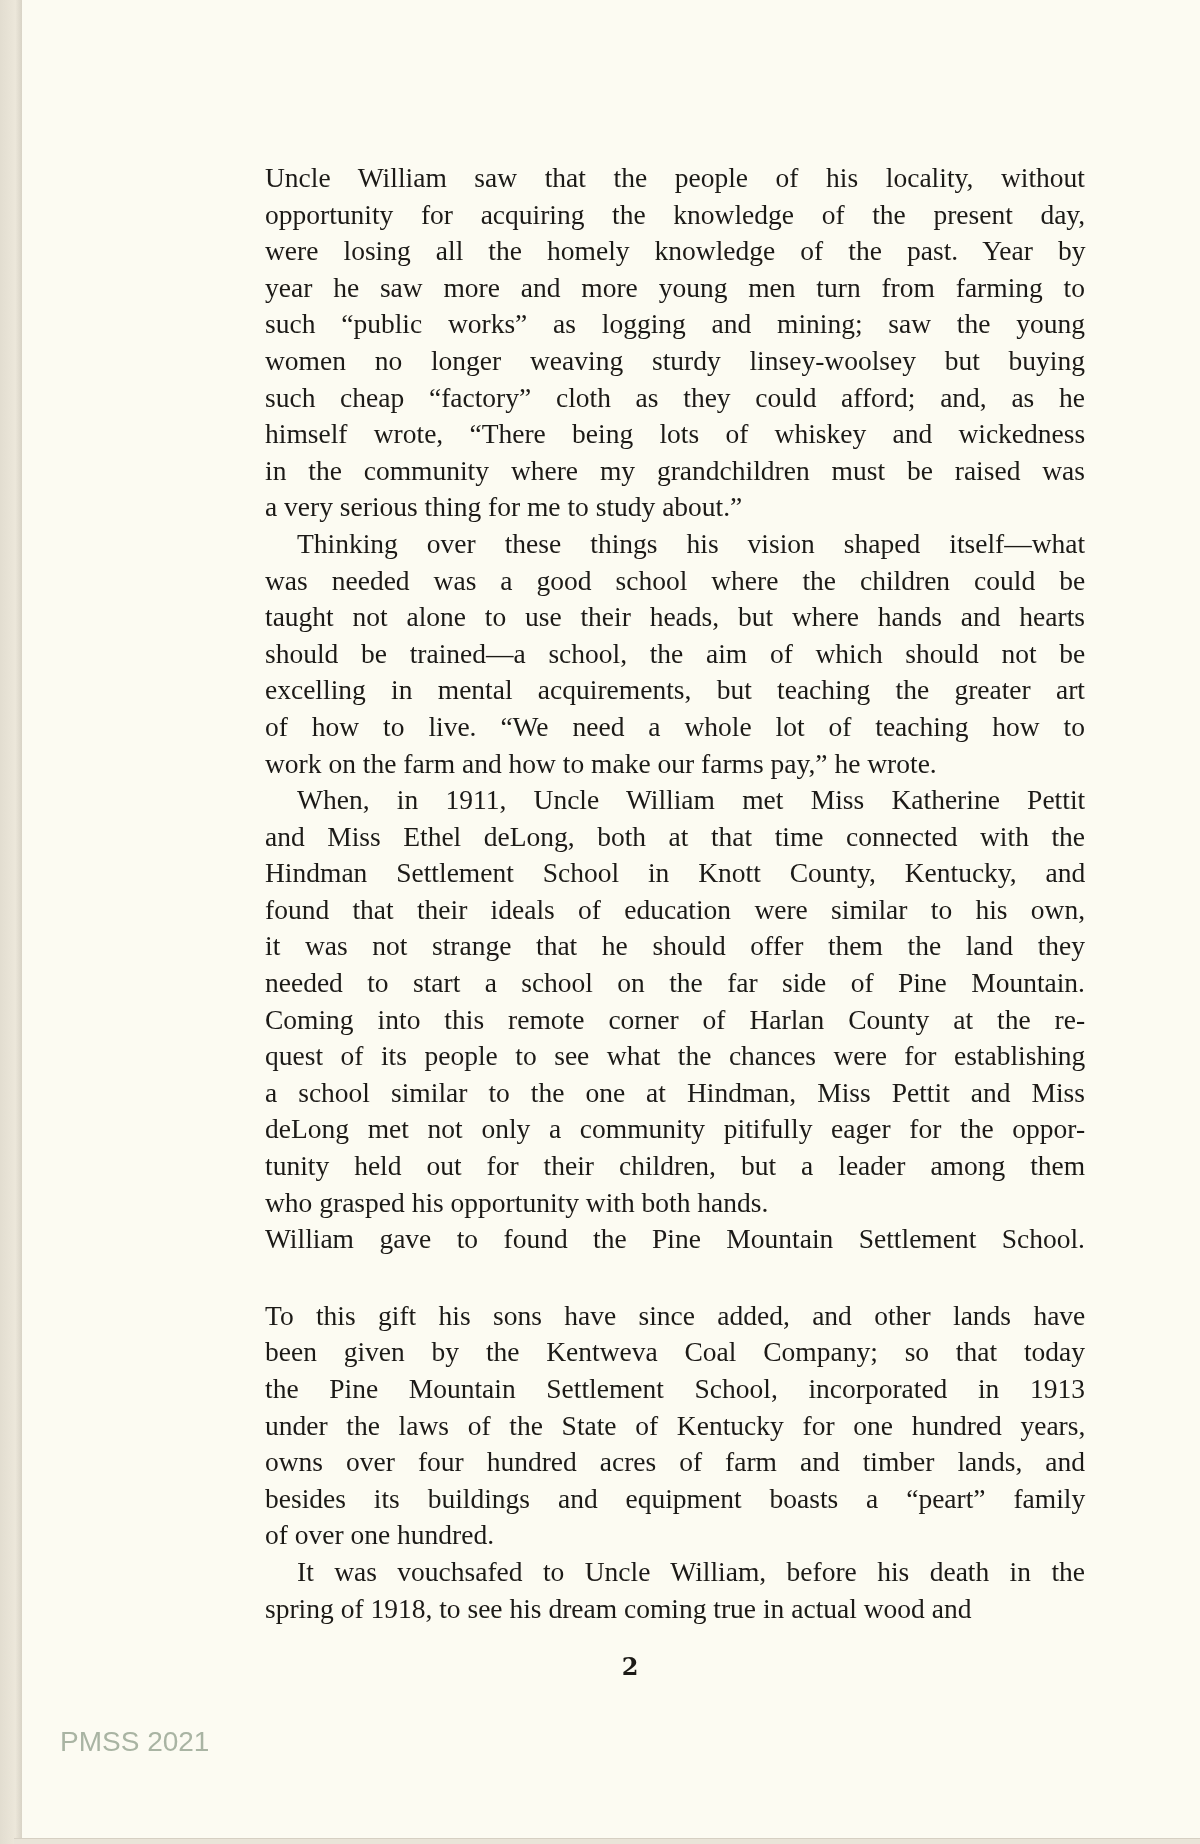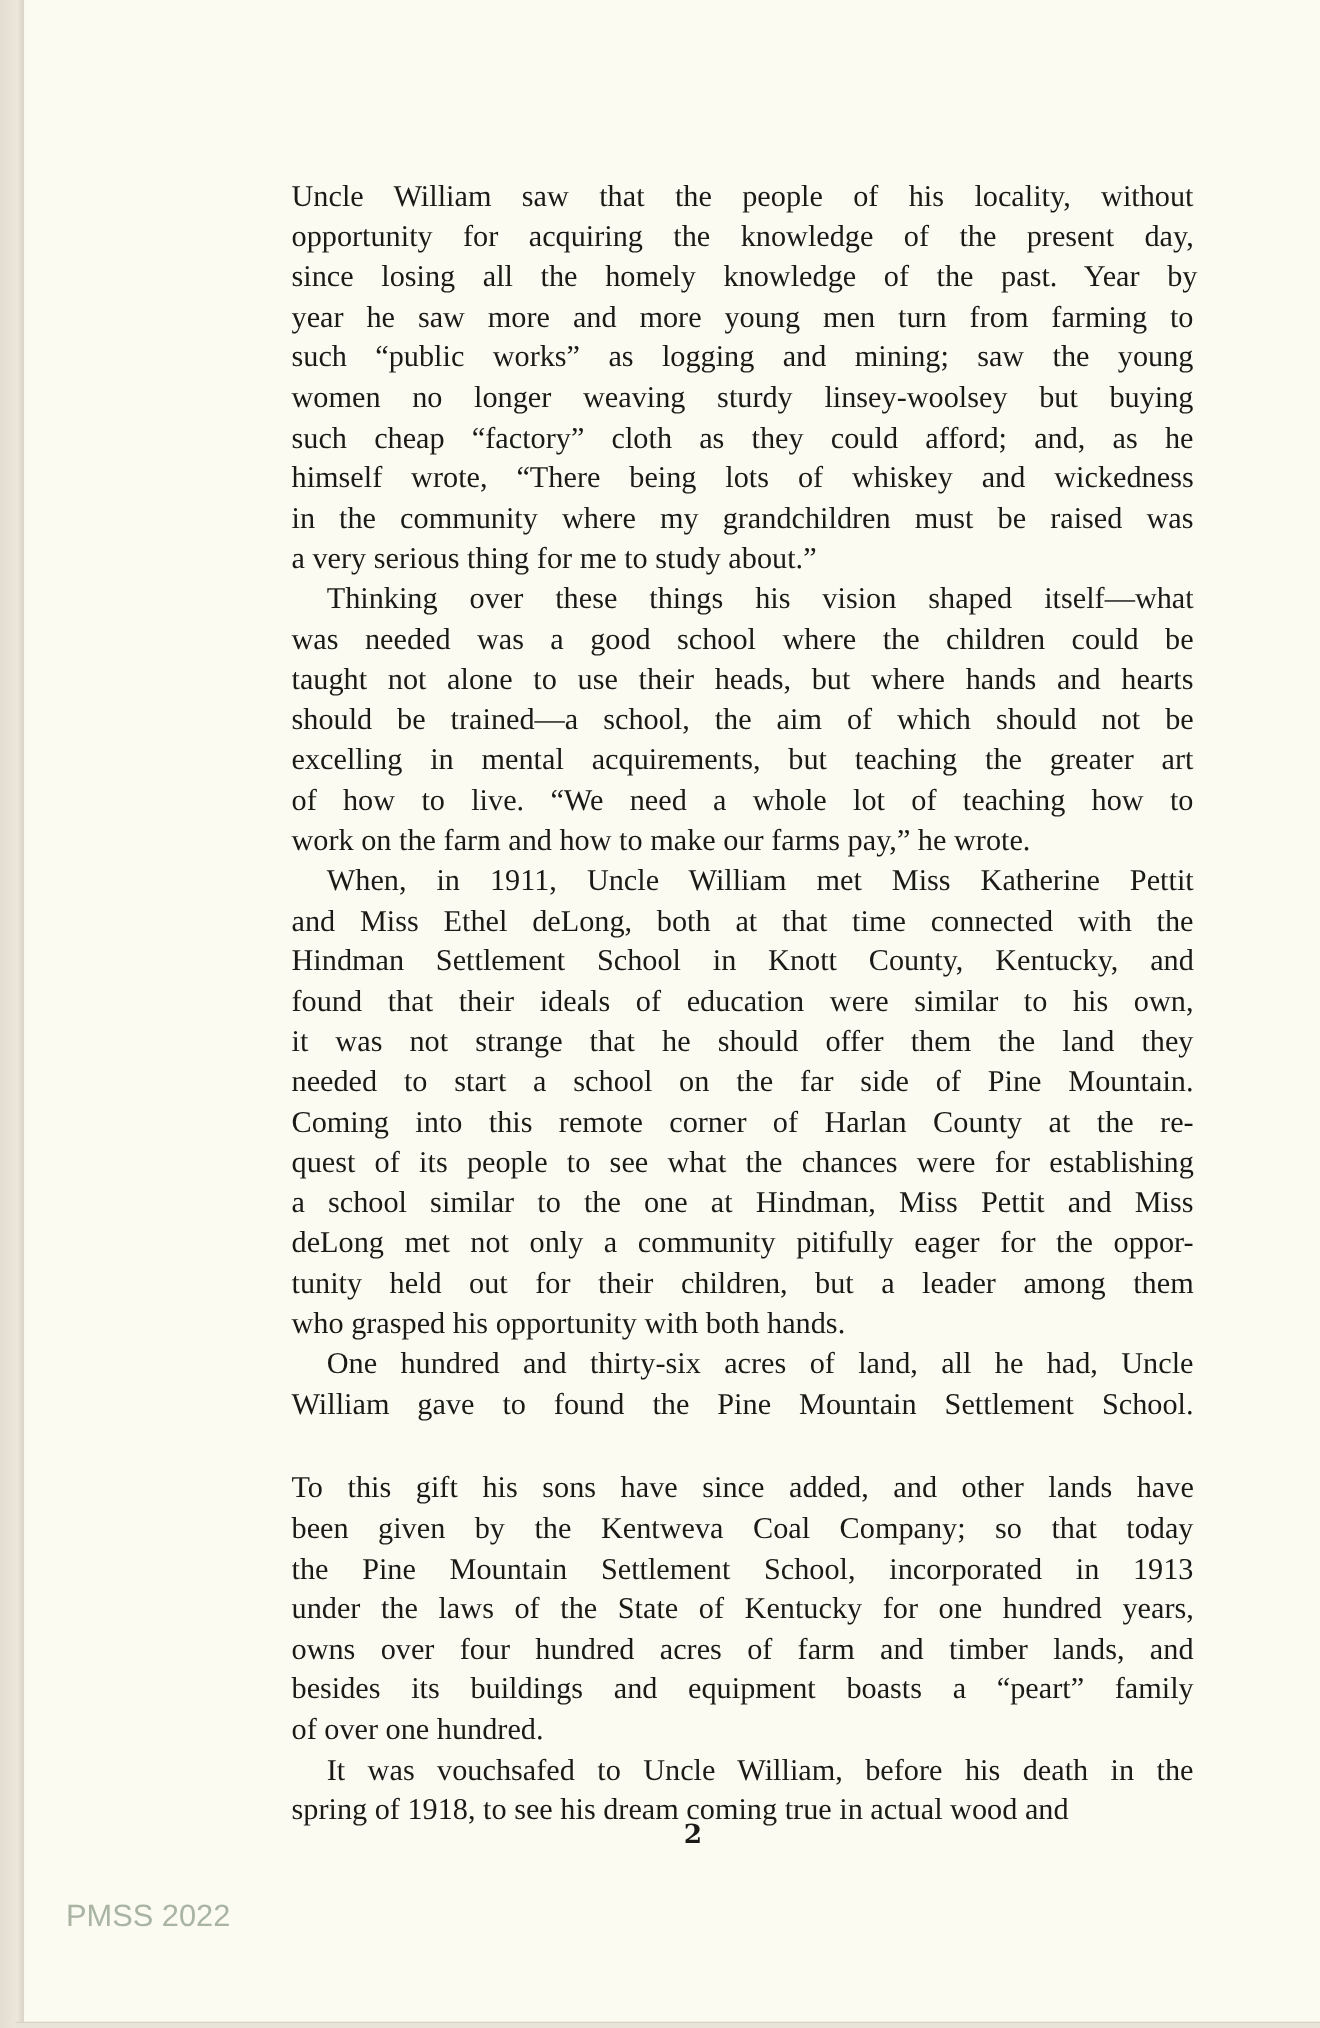--- a/index.html
+++ b/index.html
@@ -46,21 +46,21 @@
 <body>
 
 <div class="left-strip"></div>
 <div class="page"></div>
 <div class="bottom-edge"></div>
 
 <div class="text-block" id="text-block">
     <div class="para">
       <span class="line" style="display: block; white-space: nowrap; word-spacing: 20.6667px;">Uncle William saw that the people of his locality, without</span>
       <span class="line" style="display: block; white-space: nowrap; word-spacing: 20.75px;">opportunity for acquiring the knowledge of the present day,</span>
-      <span class="line" style="display: block; white-space: nowrap; word-spacing: 18.2px;">since losing all the homely knowledge of the past. Year by</span>
+      <span class="line" style="display: block; white-space: nowrap; word-spacing: 18.2px;">were losing all the homely knowledge of the past. Year by</span>
       <span class="line" style="display: block; white-space: nowrap; word-spacing: 13.9091px;">year he saw more and more young men turn from farming to</span>
       <span class="line" style="display: block; white-space: nowrap; word-spacing: 18.8889px;">such “public works” as logging and mining; saw the young</span>
       <span class="line" style="display: block; white-space: nowrap; word-spacing: 21.8571px;">women no longer weaving sturdy linsey-woolsey but buying</span>
       <span class="line" style="display: block; white-space: nowrap; word-spacing: 17.8px;">such cheap “factory” cloth as they could afford; and, as he</span>
       <span class="line" style="display: block; white-space: nowrap; word-spacing: 19.375px;">himself wrote, “There being lots of whiskey and wickedness</span>
       <span class="line" style="display: block; white-space: nowrap; word-spacing: 15px;">in the community where my grandchildren must be raised was</span>
       <span class="line last" style="display: block; white-space: nowrap;">a very serious thing for me to study about.”</span>
     </div>
     <div class="para">
       <span class="line indent" style="display: block; white-space: nowrap; word-spacing: 22.1429px;">Thinking over these things his vision shaped itself—what</span>
@@ -79,30 +79,29 @@
       <span class="line" style="display: block; white-space: nowrap; word-spacing: 17.7273px;">it was not strange that he should offer them the land they</span>
       <span class="line" style="display: block; white-space: nowrap; word-spacing: 17.4545px;">needed to start a school on the far side of Pine Mountain.</span>
       <span class="line" style="display: block; white-space: nowrap; word-spacing: 17.1px;">Coming into this remote corner of Harlan County at the re-</span>
       <span class="line" style="display: block; white-space: nowrap; word-spacing: 10.6364px;">quest of its people to see what the chances were for establishing</span>
       <span class="line" style="display: block; white-space: nowrap; word-spacing: 14.0909px;">a school similar to the one at Hindman, Miss Pettit and Miss</span>
       <span class="line" style="display: block; white-space: nowrap; word-spacing: 11.8px;">deLong met not only a community pitifully eager for the oppor-</span>
       <span class="line" style="display: block; white-space: nowrap; word-spacing: 18.1px;">tunity held out for their children, but a leader among them</span>
       <span class="line last" style="display: block; white-space: nowrap;">who grasped his opportunity with both hands.</span>
     </div>
     <div class="para">
-      <span class="line indent" style="display: block; white-space: nowrap; word-spacing: 14.3px;">One hundred and thirty-six acres of land, all he had, Uncle</span>
       <span class="line" style="display: block; white-space: nowrap; word-spacing: 18.5px;">William gave to found the Pine Mountain Settlement School.</span>
       <span class="line" style="display: block; white-space: nowrap; word-spacing: 15.4545px; margin-top: 40px;">To this gift his sons have since added, and other lands have</span>
       <span class="line" style="display: block; white-space: nowrap; word-spacing: 19.8889px;">been given by the Kentweva Coal Company; so that today</span>
       <span class="line" style="display: block; white-space: nowrap; word-spacing: 23.7143px;">the Pine Mountain Settlement School, incorporated in 1913</span>
       <span class="line" style="display: block; white-space: nowrap; word-spacing: 11.8182px;">under the laws of the State of Kentucky for one hundred years,</span>
       <span class="line" style="display: block; white-space: nowrap; word-spacing: 16.1px;">owns over four hundred acres of farm and timber lands, and</span>
       <span class="line" style="display: block; white-space: nowrap; word-spacing: 21px;">besides its buildings and equipment boasts a “peart” family</span>
       <span class="line last" style="display: block; white-space: nowrap;">of over one hundred.</span>
     </div>
     <div class="para">
       <span class="line indent" style="display: block; white-space: nowrap; word-spacing: 13.5px;">It was vouchsafed to Uncle William, before his death in the</span>
       <span class="line last" style="display: block; white-space: nowrap;">spring of 1918, to see his dream coming true in actual wood and</span>
     </div>
   </div>
 
 <div class="page-number">2</div>
-<div class="watermark">PMSS 2022</div>
+<div class="watermark">PMSS 2021</div>
 
 </body></html>

